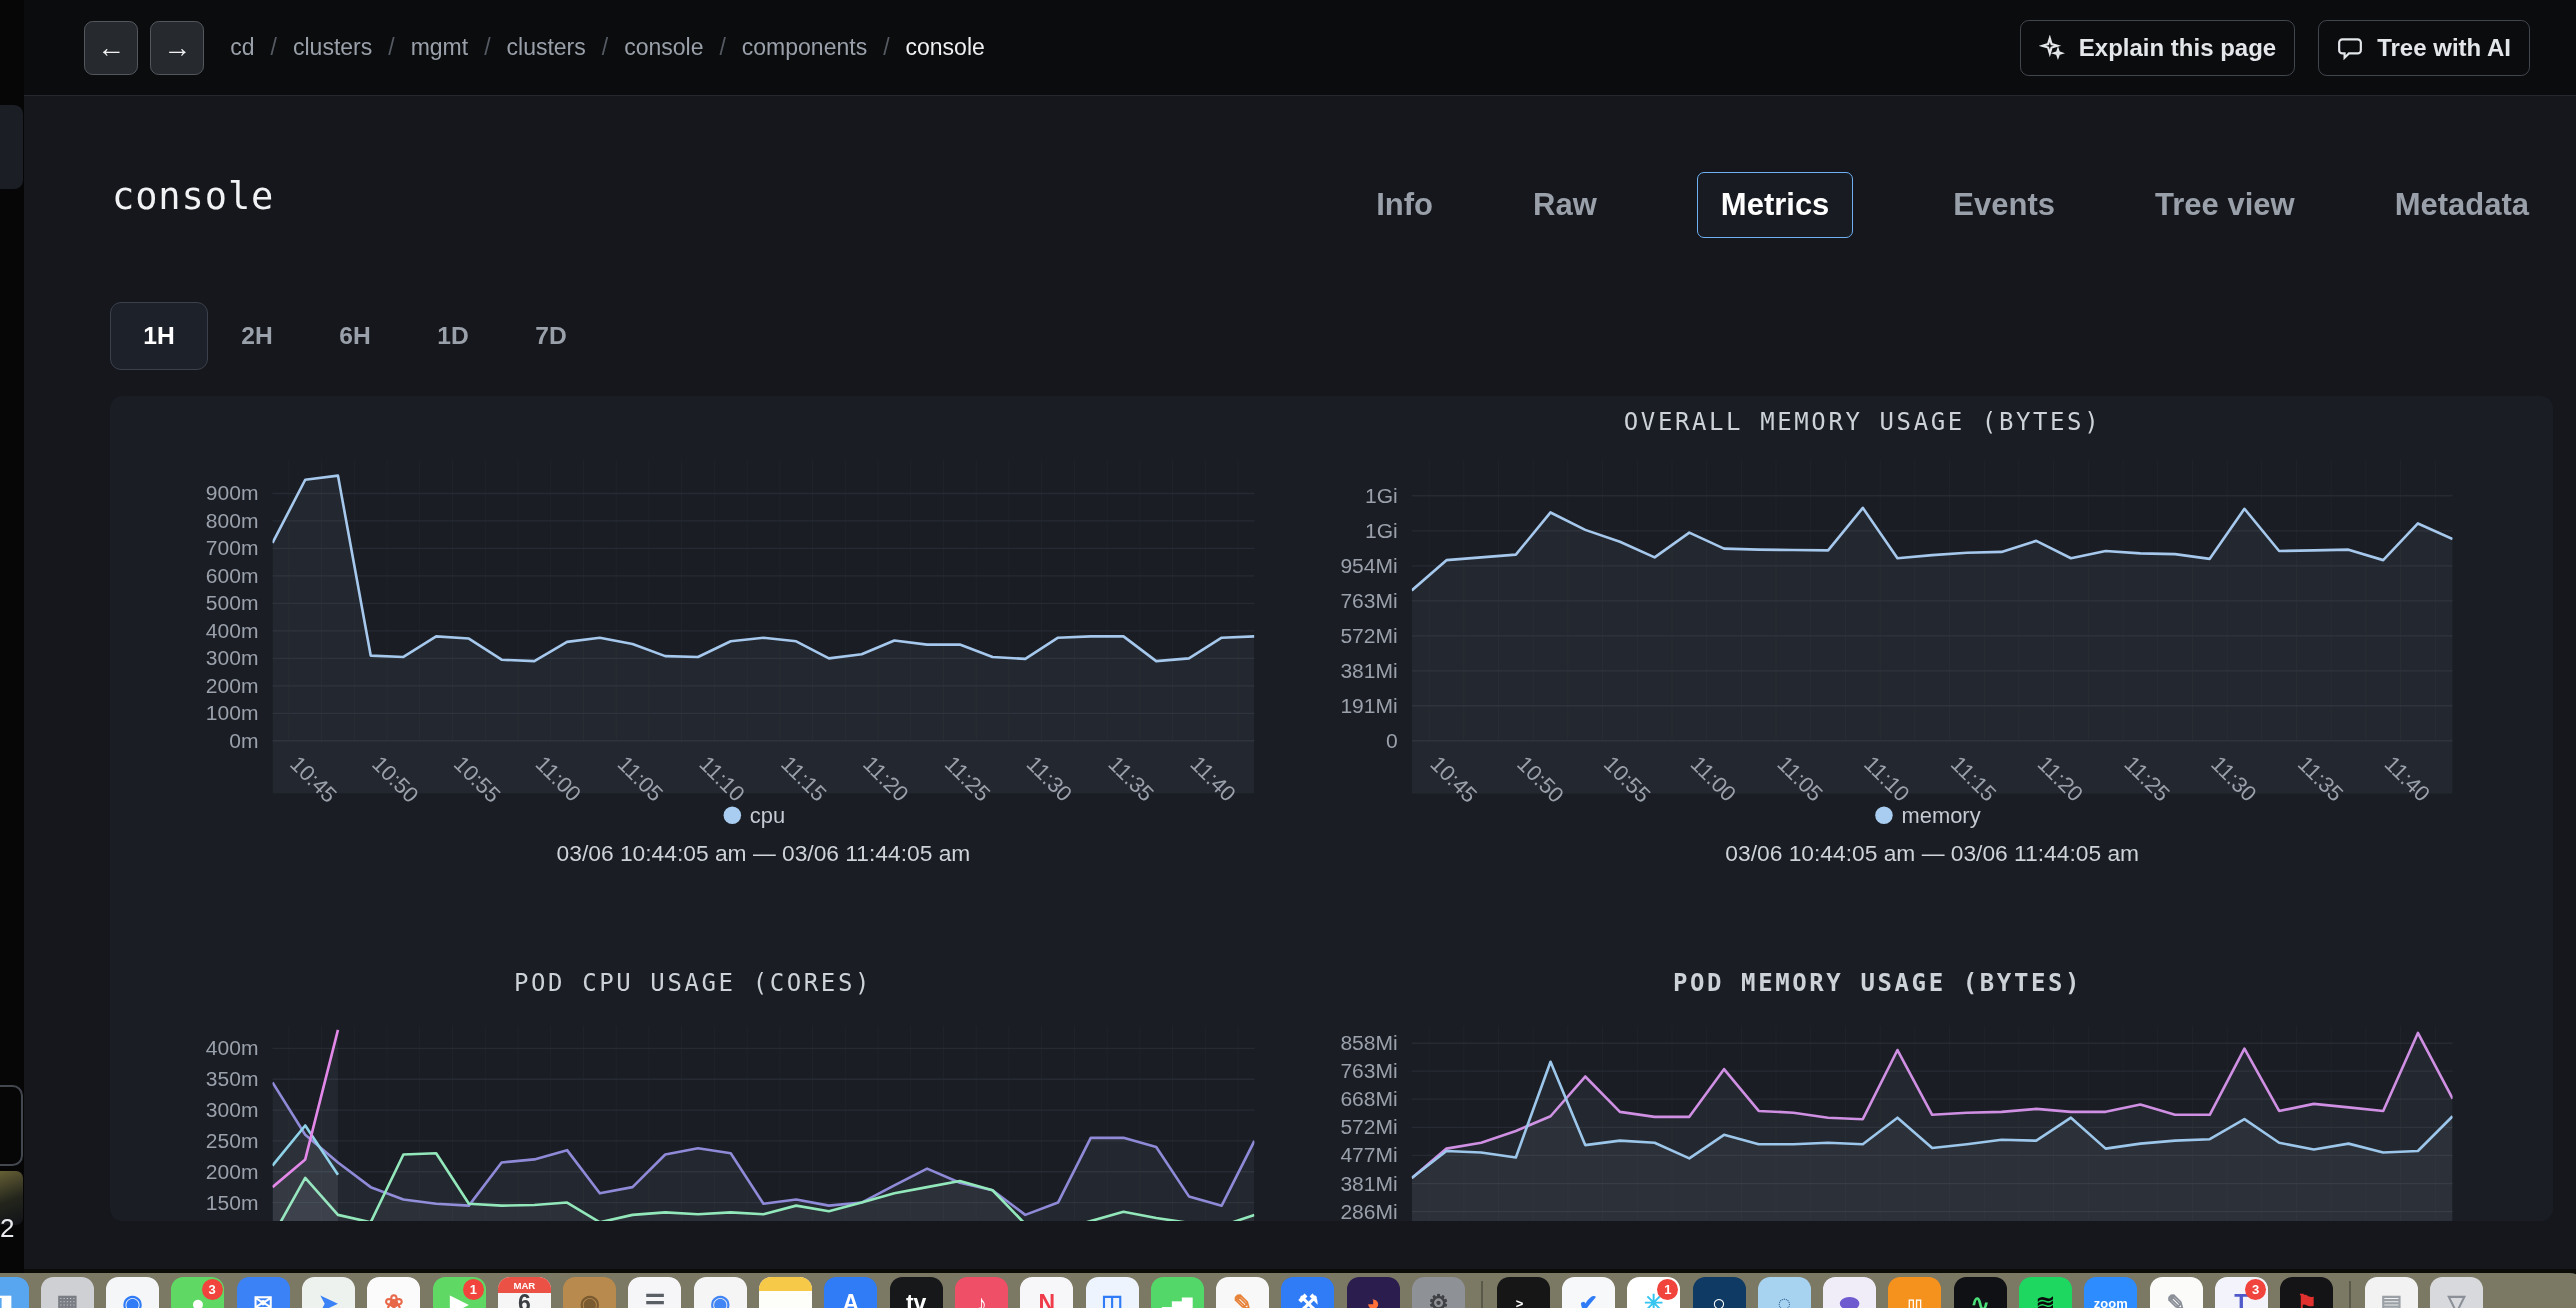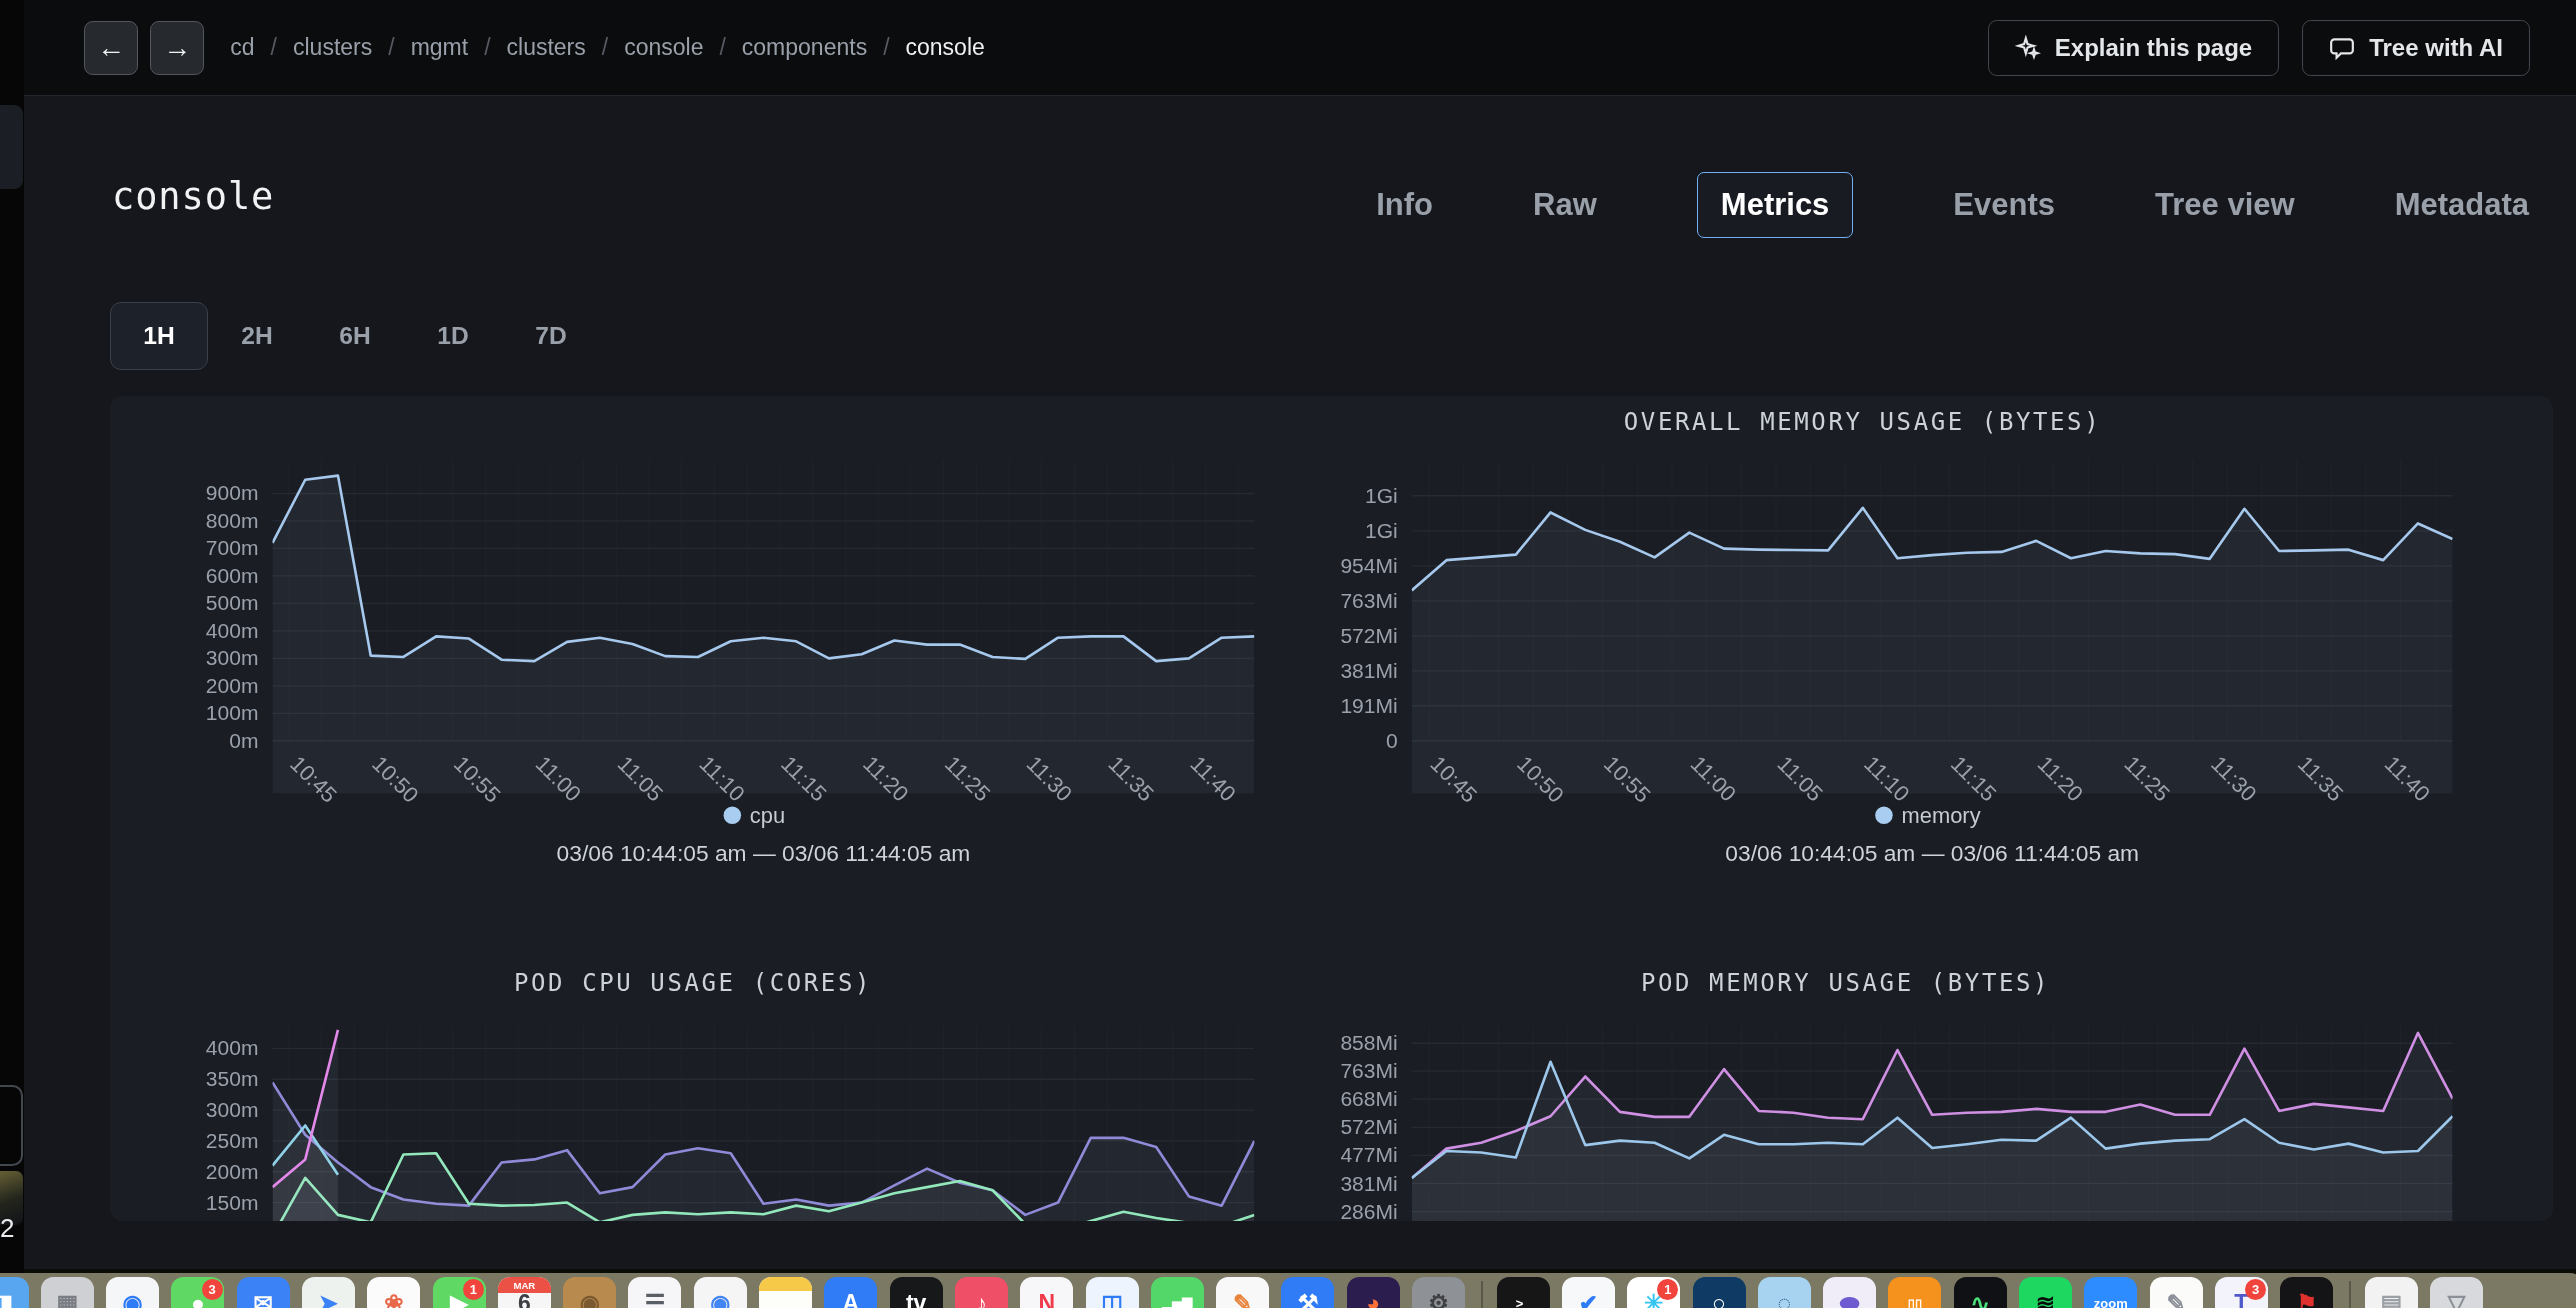--- a/index.html
+++ b/index.html
@@ -22,21 +22,21 @@
   .navbtn { width:54px; height:54px; border:1.8px solid #54575d; border-radius:8.8px; background:#26292e;
             color:#eef0f2; font-size:28px; display:flex; align-items:center; justify-content:center; margin-left:0; }
   .navbtn + .navbtn { margin-left:12.3px; }
   .nav-wrap { margin-left:60px; display:flex; }
   .breadcrumb { margin-left:26px; display:flex; align-items:center; font-size:23px; color:#9aa0a9; }
   .breadcrumb .sep { color:#565b63; margin:0 16px; }
   .breadcrumb .crumb.last { color:#eef0f2; }
   .top-actions { margin-left:auto; margin-right:46px; display:flex; gap:23px; }
   .action-btn { height:56px; border:1.8px solid #42464e; border-radius:8.8px; background:transparent;
                 color:#e4e7ea; font-size:24px; font-weight:700; display:flex; align-items:center;
-                gap:14px; padding:0 26px; }
+                gap:14px; padding:0 18px; }
   .action-btn svg { width:26px; height:26px; stroke:#e4e7ea; fill:none; stroke-width:2; }
 
   
   .page-title { position:absolute; left:88px; top:175px; font-family:"DejaVu Sans Mono", monospace;
                 font-size:37px; font-weight:500; letter-spacing:0.9px; color:#f0f2f4; }
   .tabs { position:absolute; right:47px; top:172px; display:flex; align-items:center; gap:56px; }
   .tab { font-size:31px; font-weight:700; color:#9aa0a9; padding:14px 0;margin-left:44px; }
   .tab.selected { color:#ffffff; border:1.8px solid #6fb0f2; border-radius:7px; padding:14px 23px; background:#181b21; }
 
   
@@ -383,21 +383,21 @@
           <text x="134" y="112.02077151335311" text-anchor="end" font-size="24" fill="#9aa1ab">400m</text>
           <path d="M 150,375 L 150,142.70029673590506 L 187.33333333333334,202.47774480712167 L 224.66666666666669,234.1246290801187 L 262,262.2551928783383 L 299.33333333333337,276.3204747774481 L 336.66666666666663,281.2433234421365 L 374,283.353115727003 L 411.3333333333333,234.1246290801187 L 448.6666666666667,230.60830860534125 L 486,220.05934718100892 L 523.3333333333333,269.28783382789317 L 560.6666666666666,262.2551928783383 L 598,224.98219584569733 L 635.3333333333334,217.94955489614242 L 672.6666666666666,223.57566765578636 L 710,281.2433234421365 L 747.3333333333334,276.3204747774481 L 784.6666666666666,283.353115727003 L 822,279.83679525222556 L 859.3333333333333,260.1454005934718 L 896.6666666666666,241.15727002967358 L 934,257.3323442136499 L 971.3333333333333,265.7715133531158 L 1008.6666666666667,293.90207715133533 L 1046,279.83679525222556 L 1083.3333333333335,205.9940652818991 L 1120.6666666666667,205.9940652818991 L 1158,216.54302670623144 L 1195.3333333333333,272.8041543026706 L 1232.6666666666667,283.353115727003 L 1270,209.51038575667656 L 1270,375 Z" fill="rgba(195,210,230,0.055)" clip-path="url(#clip2)"></path>
           <polyline points="150,142.70029673590506 187.33333333333334,202.47774480712167 224.66666666666669,234.1246290801187 262,262.2551928783383 299.33333333333337,276.3204747774481 336.66666666666663,281.2433234421365 374,283.353115727003 411.3333333333333,234.1246290801187 448.6666666666667,230.60830860534125 486,220.05934718100892 523.3333333333333,269.28783382789317 560.6666666666666,262.2551928783383 598,224.98219584569733 635.3333333333334,217.94955489614242 672.6666666666666,223.57566765578636 710,281.2433234421365 747.3333333333334,276.3204747774481 784.6666666666666,283.353115727003 822,279.83679525222556 859.3333333333333,260.1454005934718 896.6666666666666,241.15727002967358 934,257.3323442136499 971.3333333333333,265.7715133531158 1008.6666666666667,293.90207715133533 1046,279.83679525222556 1083.3333333333335,205.9940652818991 1120.6666666666667,205.9940652818991 1158,216.54302670623144 1195.3333333333333,272.8041543026706 1232.6666666666667,283.353115727003 1270,209.51038575667656" fill="none" stroke="#8f8ad8" stroke-width="3" stroke-linejoin="round" clip-path="url(#clip2)"></polyline>
           <path d="M 150,375 L 150,318.51632047477744 L 187.33333333333334,251.70623145400594 L 224.66666666666669,293.90207715133533 L 262,302.3412462908012 L 299.33333333333337,224.98219584569733 L 336.66666666666663,223.57566765578636 L 374,281.2433234421365 L 411.3333333333333,283.353115727003 L 448.6666666666667,282.64985163204744 L 486,279.83679525222556 L 523.3333333333333,302.3412462908012 L 560.6666666666666,293.90207715133533 L 598,291.08902077151333 L 635.3333333333334,293.19881305637983 L 672.6666666666666,291.08902077151333 L 710,293.19881305637983 L 747.3333333333334,283.353115727003 L 784.6666666666666,289.68249258160233 L 822,279.83679525222556 L 859.3333333333333,269.28783382789317 L 896.6666666666666,262.2551928783383 L 934,255.22255192878336 L 971.3333333333333,265.7715133531158 L 1008.6666666666667,304.45103857566767 L 1046,311.48367952522256 L 1083.3333333333335,300.9347181008902 L 1120.6666666666667,290.3857566765579 L 1158,297.4183976261128 L 1195.3333333333333,303.04451038575667 L 1232.6666666666667,306.5608308605341 L 1270,293.90207715133533 L 1270,375 Z" fill="rgba(195,210,230,0.055)" clip-path="url(#clip2)"></path>
           <polyline points="150,318.51632047477744 187.33333333333334,251.70623145400594 224.66666666666669,293.90207715133533 262,302.3412462908012 299.33333333333337,224.98219584569733 336.66666666666663,223.57566765578636 374,281.2433234421365 411.3333333333333,283.353115727003 448.6666666666667,282.64985163204744 486,279.83679525222556 523.3333333333333,302.3412462908012 560.6666666666666,293.90207715133533 598,291.08902077151333 635.3333333333334,293.19881305637983 672.6666666666666,291.08902077151333 710,293.19881305637983 747.3333333333334,283.353115727003 784.6666666666666,289.68249258160233 822,279.83679525222556 859.3333333333333,269.28783382789317 896.6666666666666,262.2551928783383 934,255.22255192878336 971.3333333333333,265.7715133531158 1008.6666666666667,304.45103857566767 1046,311.48367952522256 1083.3333333333335,300.9347181008902 1120.6666666666667,290.3857566765579 1158,297.4183976261128 1195.3333333333333,303.04451038575667 1232.6666666666667,306.5608308605341 1270,293.90207715133533" fill="none" stroke="#93e8bb" stroke-width="3" stroke-linejoin="round" clip-path="url(#clip2)"></polyline>
           <path d="M 150,375 L 150,237.64094955489617 L 187.33333333333334,191.92878338278933 L 224.66666666666669,248.1899109792285 L 224.66666666666669,375 Z" fill="rgba(195,210,230,0.055)" clip-path="url(#clip2)"></path>
           <polyline points="150,237.64094955489617 187.33333333333334,191.92878338278933 224.66666666666669,248.1899109792285" fill="none" stroke="#8fd2e8" stroke-width="3" stroke-linejoin="round" clip-path="url(#clip2)"></polyline>
           <path d="M 150,375 L 150,262.2551928783383 L 187.33333333333334,230.60830860534125 L 224.66666666666669,82.92284866468843 L 224.66666666666669,375 Z" fill="rgba(195,210,230,0.055)" clip-path="url(#clip2)"></path>
           <polyline points="150,262.2551928783383 187.33333333333334,230.60830860534125 224.66666666666669,82.92284866468843" fill="none" stroke="#e288e8" stroke-width="3" stroke-linejoin="round" clip-path="url(#clip2)"></polyline>
         </svg></div>
-      <div class="chart" style="left: 1179px; top: 561px; width: 1175px; height: 281px;"><div class="chart-title" style="top: 12.3px; left: 36px; width: 1041px;">POD MEMORY USAGE (BYTES)</div><svg width="1175" height="281" viewBox="0 0 1340 320">
+      <div class="chart" style="left: 1179px; top: 561px; width: 1175px; height: 281px;"><div class="chart-title" style="top: 12.3px; left: 68px; width: 1041px; font-weight: bold;">POD MEMORY USAGE (BYTES)</div><svg width="1175" height="281" viewBox="0 0 1340 320">
           <defs>
             <clipPath id="clip3">
               <rect x="140" y="78" width="1187" height="242"></rect>
             </clipPath>
           </defs>
           <line x1="159.78333333333333" y1="78" x2="159.78333333333333" y2="319" stroke="rgba(255,255,255,0.035)" stroke-width="1"></line>
           <line x1="199.35" y1="78" x2="199.35" y2="319" stroke="rgba(255,255,255,0.035)" stroke-width="1"></line>
           <line x1="238.91666666666666" y1="78" x2="238.91666666666666" y2="319" stroke="rgba(255,255,255,0.035)" stroke-width="1"></line>
           <line x1="278.48333333333335" y1="78" x2="278.48333333333335" y2="319" stroke="rgba(255,255,255,0.035)" stroke-width="1"></line>
           <line x1="318.04999999999995" y1="78" x2="318.04999999999995" y2="319" stroke="rgba(255,255,255,0.035)" stroke-width="1"></line>

